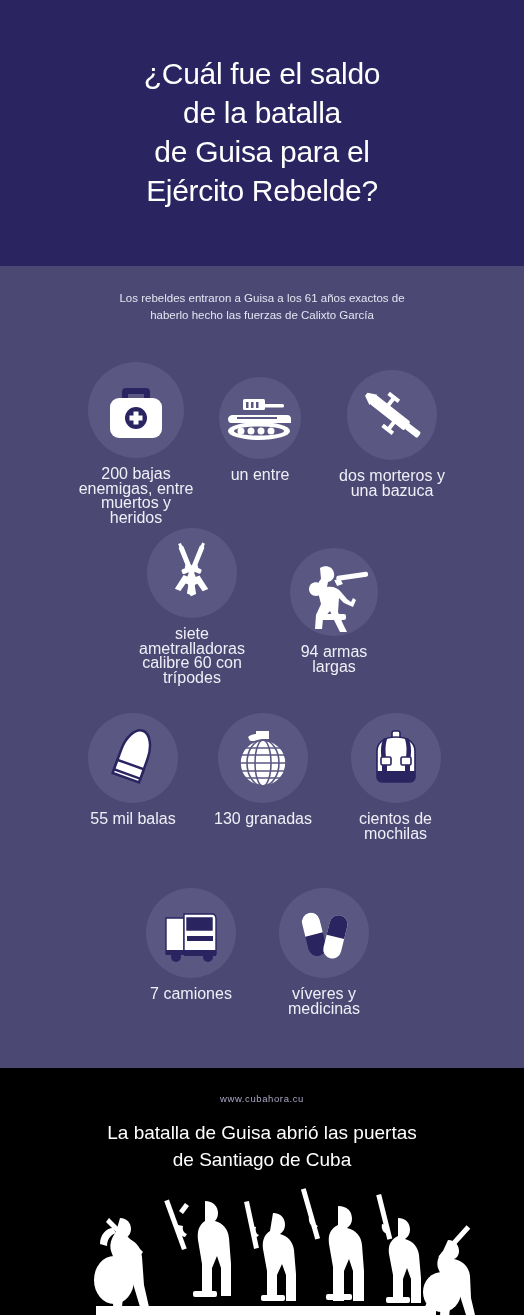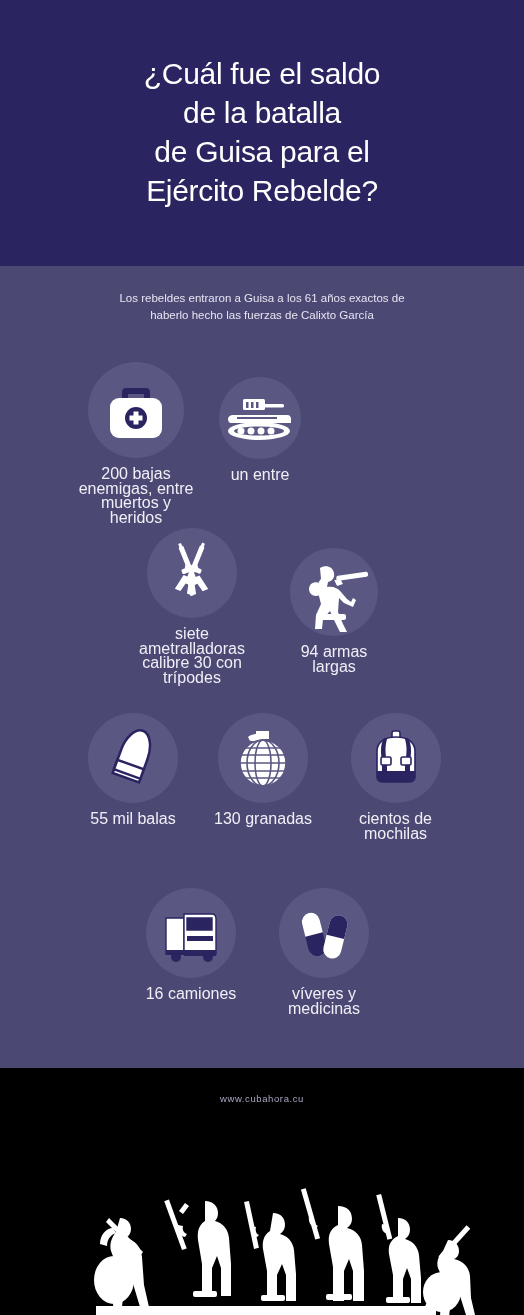--- a/index.html
+++ b/index.html
@@ -131,20 +131,37 @@
             <circle cx="22" cy="54" r="3.5"></circle>
             <circle cx="32" cy="54" r="3.5"></circle>
             <circle cx="42" cy="54" r="3.5"></circle>
             <circle cx="52" cy="54" r="3.5"></circle>
           </g>
         </svg>
       </div>
       <div class="cap">un entre</div>
     </div>
 
+    <div class="item" style="left:339px; top:104px; width:106px;">
+      <div class="disc" style="width:90px;height:90px;">
+        <svg width="90" height="90" viewBox="0 0 90 90">
+          <g transform="rotate(38 45 45)" fill="#fff">
+            <path d="M12 42.5l9-4.5v13l-9-4.5z"></path>
+            <rect x="20" y="39" width="44" height="11" rx="2"></rect>
+            <rect x="63" y="41" width="16" height="7" rx="2"></rect>
+            <rect x="34" y="31" width="4" height="9"></rect>
+            <path d="M29 28h13v4H29z"></path>
+            <rect x="49" y="49" width="4" height="9"></rect>
+            <path d="M44 57h13v4H44z"></path>
+          </g>
+        </svg>
+      </div>
+      <div class="cap">dos morteros y
+una bazuca</div>
+    </div>
 
     <div class="item" style="left:133px; top:262px; width:118px;">
       <div class="disc" style="width:90px;height:90px;">
         <svg width="90" height="90" viewBox="0 0 90 90">
           <g fill="#fff">
             <g transform="rotate(22 45 45)">
               <rect x="42" y="16" width="5" height="40" rx="1.5"></rect>
               <path d="M38 50h13l3 16h-6l-2-9h-3l-2 9h-6z"></path>
               <rect x="36" y="38" width="17" height="5" rx="1.5"></rect>
               <rect x="43" y="13" width="3" height="7"></rect>
@@ -153,21 +170,21 @@
               <rect x="42" y="16" width="5" height="40" rx="1.5"></rect>
               <path d="M38 50h13l3 16h-6l-2-9h-3l-2 9h-6z"></path>
               <rect x="36" y="38" width="17" height="5" rx="1.5"></rect>
               <rect x="43" y="13" width="3" height="7"></rect>
             </g>
           </g>
         </svg>
       </div>
       <div class="cap">siete
 ametralladoras
-calibre 30 con
+calibre 60 con
 trípodes</div>
     </div>
 
     <div class="item" style="left:283px; top:282px; width:102px;">
       <div class="disc" style="width:88px;height:88px;">
         <svg width="88" height="88" viewBox="0 0 88 88">
           <g fill="#fff">
             <path d="M30 20c6-4 13-1 14 5 1 5-2 8-6 9l-1 5c6-1 11 1 14 5l6 7 4 3 2-4 3 2-3 7-9-4-5-5-1 14 5 12 4 8h-7l-6-12-4-9-7 8-1 10h-7l1-14 5-11-3-12c-1-5 0-10 3-13z"></path>
             <path d="M21 36c4-3 9-2 11 2 2 5-1 10-6 10-4 0-7-3-7-7 0-2 1-4 2-5z"></path>
             <rect x="46" y="28" width="32" height="5" rx="2" transform="rotate(-8 46 28)"></rect>
@@ -241,21 +258,21 @@
             <rect x="20" y="62" width="18" height="5"></rect>
             <circle cx="30" cy="69" r="5"></circle>
             <circle cx="62" cy="69" r="5"></circle>
           </g>
           <g fill="#fff">
             <rect x="43" y="56" width="6" height="4" rx="1"></rect>
             <rect x="58" y="56" width="6" height="4" rx="1"></rect>
           </g>
         </svg>
       </div>
-      <div class="cap">16 camiones</div>
+      <div class="cap">7 camiones</div>
     </div>
 
     <div class="item" style="left:274px; top:622px; width:100px;">
       <div class="disc" style="width:90px;height:90px;">
         <svg width="90" height="90" viewBox="0 0 90 90">
           <g transform="rotate(-14 45 45)">
             <rect x="26" y="22" width="18" height="44" rx="9" fill="#2a2461"></rect>
             <path d="M35 22h0a9 9 0 0 1 9 9v13H26V31a9 9 0 0 1 9-9z" fill="#fff"></path>
           </g>
           <g transform="rotate(14 45 45)">
@@ -265,20 +282,22 @@
         </svg>
       </div>
       <div class="cap">víveres y
 medicinas</div>
     </div>
 
   </div>
 
   <div class="footer">
     <div class="site">www.cubahora.cu</div>
+    <div class="tagline">La batalla de Guisa abrió las puertas
+de Santiago de Cuba</div>
 
     <div class="troops">
       <svg width="524" height="137" viewBox="0 0 524 137">
         <g fill="#ffffff">
 
           <g transform="translate(98,40)">
             <path d="M22 0c7 0 11 5 11 11 0 4-2 7-5 9 9 2 15 9 16 19l2 28 5 22h-9l-6-20-4-15-6 15-2 20h-9l1-22 3-18-6-16c-2-7 1-14 5-19z"></path>
             <path d="M8 4l3-4 34 34-3 4z"></path>
             <path d="M2 26c0-9 6-16 13-16l3 5c-6 2-9 7-9 13z"></path>
             <ellipse cx="16" cy="62" rx="20" ry="24"></ellipse>

